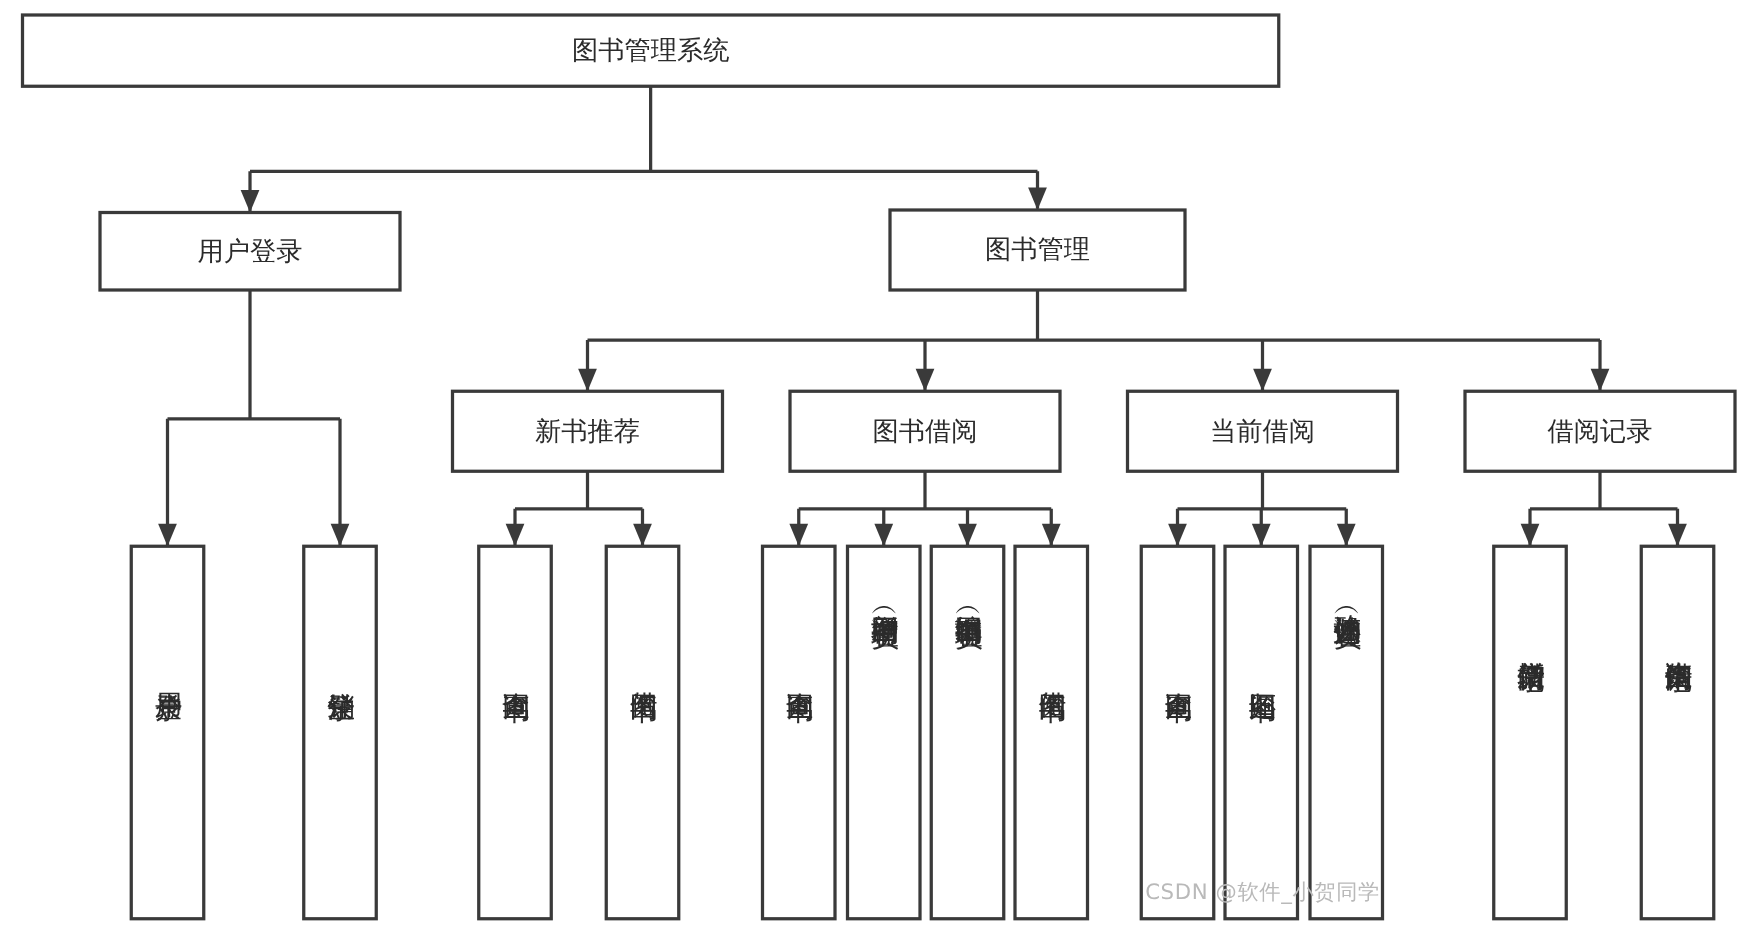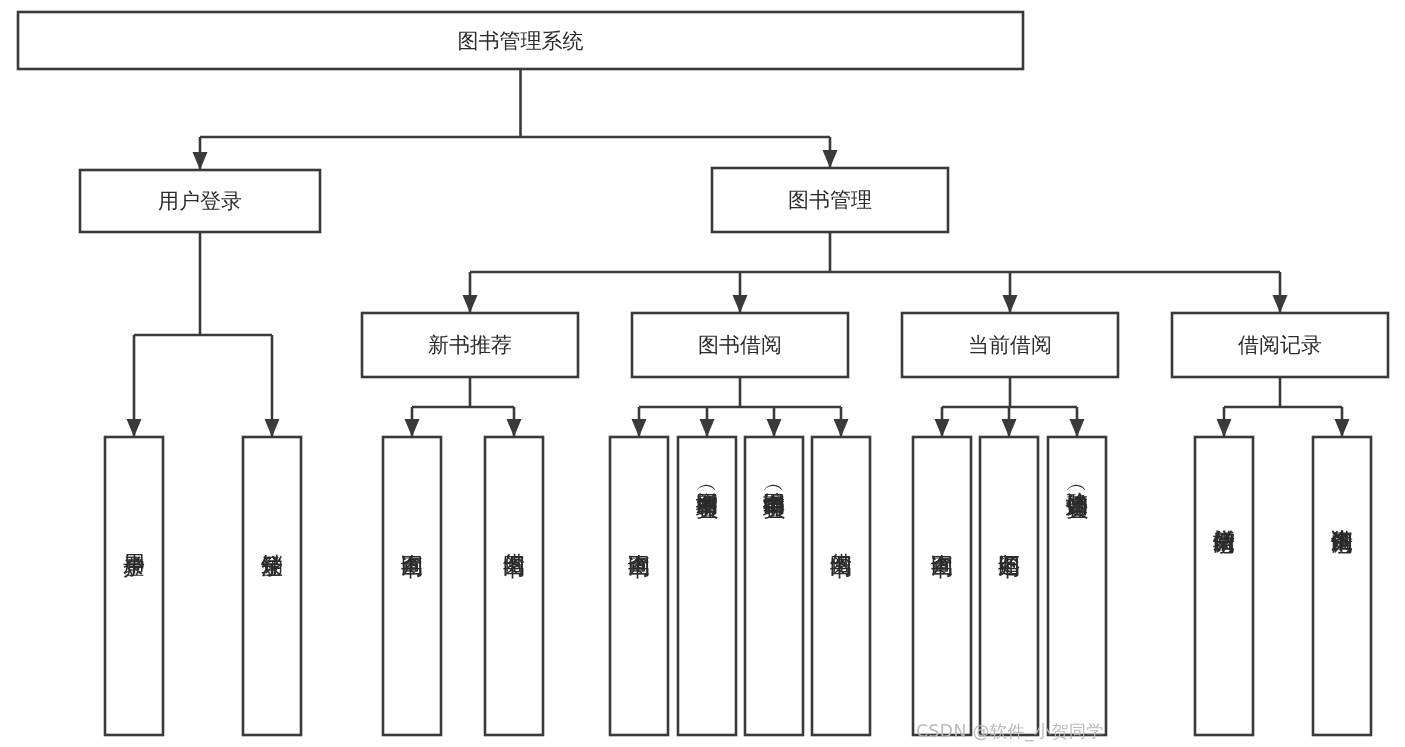--- a/index.html
+++ b/index.html
@@ -62,21 +62,21 @@
     font-family: "DejaVu Sans", "Liberation Sans", sans-serif;
     font-size: 22px;
     line-height: 1.18;
     color: #2b2b2b;
     letter-spacing: 1px;
     white-space: nowrap;
   }
   .watermark {
     position: absolute;
     right: 10px;
-    bottom: 4px;
+    bottom: 22px;
     font-family: "DejaVu Sans", "Liberation Sans", sans-serif;
     font-size: 17px;
     color: #b9b9b9;
     letter-spacing: 0.5px;
     white-space: nowrap;
   }
 </style>
 </head>
 <body>
 

